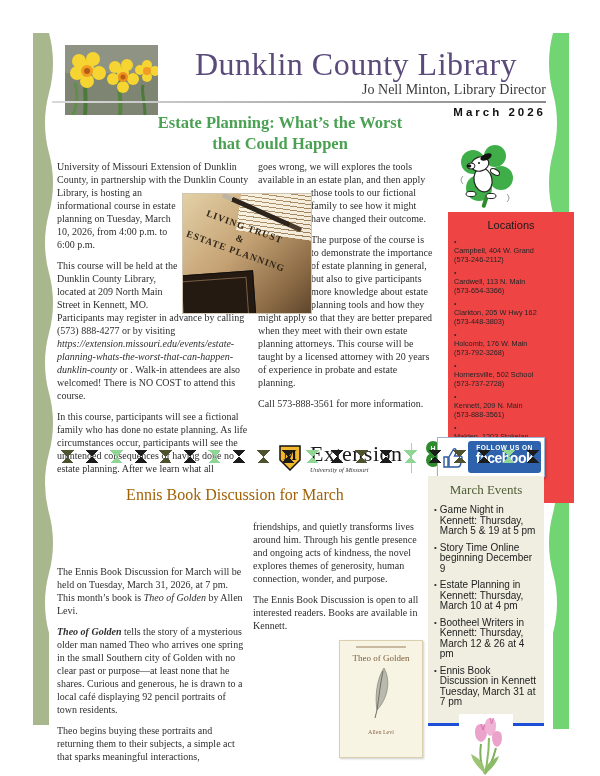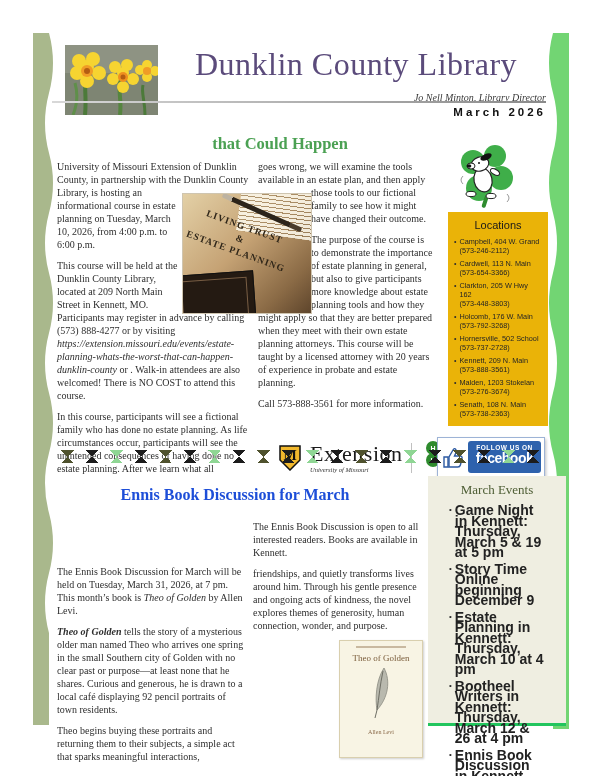--- a/index.html
+++ b/index.html
@@ -7,21 +7,21 @@
         font-family:"Liberation Serif",serif;color:#2e2e2e;}
 
   
   .band{position:absolute;top:33px;}
   .band svg{display:block;}
 
   
   .daffodil{position:absolute;left:65px;top:45px;width:93px;height:70px;overflow:hidden;}
   .masthead-title{position:absolute;left:160px;top:46px;width:392px;text-align:center;
         font-size:32px;color:#5b4b7b;letter-spacing:.5px;}
-  .director{position:absolute;right:54px;top:92px;font-size:10px;color:#3a3a3a;font-style:italic;}
+  .director{position:absolute;right:54px;top:82px;font-size:14px;color:#3a3a3a;}
   .head-rule{position:absolute;left:52px;top:101px;width:494px;height:2px;
         background:linear-gradient(to right,#d8d8d8,#8a8a8a);}
   .issue-date{position:absolute;right:54px;top:106px;font-family:"Liberation Sans",sans-serif;
         font-weight:bold;font-size:11.5px;letter-spacing:3px;color:#111;}
 
   
   .estate-heading{position:absolute;left:120px;top:112px;width:320px;text-align:center;
         font-size:16.5px;font-weight:bold;color:#4ba153;line-height:21px;}
   .col{position:absolute;font-size:10px;line-height:13px;text-align:left;}
   .col p{margin:0 0 8px 0;}
@@ -42,24 +42,24 @@
   .estate-photo .ptext{position:absolute;left:2px;top:26px;width:110px;text-align:center;
         transform:rotate(20deg);font-weight:bold;font-size:9.5px;line-height:13px;
         letter-spacing:1px;color:#2f2619;}
   .estate-photo .book{position:absolute;left:-8px;bottom:-14px;width:78px;height:52px;
         background:#241a12;border:1px solid #111;transform:rotate(-4deg);}
   .estate-photo .book i{position:absolute;left:6px;top:5px;right:6px;bottom:5px;
         border:1px solid #7a5f45;display:block;}
 
   
   .snoopy{position:absolute;left:453px;top:142px;width:64px;height:68px;}
-  .locations{position:absolute;left:448px;top:212px;width:100px;background:#eab308;
-        padding:7px 6px 4px 6px;box-sizing:border-box;font-family:"Liberation Sans",sans-serif;}
+  .locations{position:absolute;left:448px;top:212px;width:126px;background:#ef4444;
+        padding:7px 6px 18px 6px;box-sizing:border-box;font-family:"Liberation Sans",sans-serif;}
   .locations h3{margin:0 0 6px 0;text-align:center;font-size:11px;font-weight:normal;color:#191919;}
-  .loc-item{display:flex;margin:0 0 4px 0;}
+  .loc-item{display:flex;margin:0 0 4px 0;flex-direction:column;}
   .loc-item .b{font-size:7px;margin-right:3px;line-height:9px;}
   .loc-item .t{font-size:7.3px;line-height:9px;color:#252525;}
 
   
   .ext-logo{position:absolute;left:278px;top:438px;display:flex;align-items:center;gap:8px;}
   .ext-word{line-height:1;}
   .ext-word .w{font-size:22px;color:#1b1b1b;letter-spacing:.5px;}
   .ext-word .s{font-size:6.5px;font-style:italic;color:#333;margin-top:2px;}
   .ext-divider{width:1px;height:30px;background:#c0c0c0;}
   .fb-badge{position:absolute;left:437px;top:437px;width:108px;height:40px;background:#fff;
@@ -69,41 +69,41 @@
         font-family:"Liberation Sans",sans-serif;text-align:center;padding-top:3px;box-sizing:border-box;}
   .fb-box .l1{font-size:6.5px;font-weight:bold;letter-spacing:.5px;}
   .fb-box .l2{font-size:14px;font-weight:bold;letter-spacing:-.5px;margin-top:-1px;}
 
   
   .zigzag{position:absolute;left:55px;top:450px;width:490px;height:13px;display:flex;}
   .zigzag span{flex:1;height:13px;}
 
   
   .book-heading{position:absolute;left:80px;top:486px;width:310px;text-align:center;
-        font-size:16px;font-weight:bold;color:#1d4ed8;}
+        font-size:16px;font-weight:normal;color:#a16207;}
   #book-col1{left:57px;top:520px;width:190px;margin-top:45px;}
   #book-col2{left:253px;top:520px;width:170px;}
   .btitle{font-style:italic;}
   .btitle.bold{font-weight:bold;}
   .book-cover{float:right;width:84px;height:118px;margin:0 0 4px 6px;background:#f8f4e4;
         border:1px solid #d9cfae;box-shadow:1px 1px 2px rgba(0,0,0,.2);
         text-align:center;box-sizing:border-box;padding-top:5px;}
   .book-cover .tag{width:50px;height:2px;background:#c9b9a0;margin:0 auto 4px auto;}
   .book-cover .t{font-size:9px;color:#7a5c3a;}
   .book-cover .a{font-size:6px;color:#8a6a4a;margin-top:2px;}
 
   
-  .events{position:absolute;left:428px;top:476px;width:138px;height:250px;background:#efeee1;
-        border-bottom:3px solid #22c55e;box-sizing:border-box;padding:6px 21px;
+  .events{position:absolute;left:428px;top:476px;width:116px;height:250px;background:#efeee1;
+        border-bottom:3px solid #1d4ed8;box-sizing:border-box;padding:6px 6px;
         font-family:"Liberation Sans",sans-serif;}
   .events h3{margin:0 0 7px 0;text-align:center;font-family:"Liberation Serif",serif;
         font-weight:normal;font-size:13px;color:#4e5e35;}
   .ev-item{display:flex;margin-bottom:6px;}
   .ev-item .b{font-size:8px;margin-right:3px;line-height:10.5px;}
-  .ev-item .t{font-size:14px;font-weight:bold;line-height:10.5px;color:#222;}
+  .ev-item .t{font-size:10px;font-weight:normal;line-height:10.5px;color:#222;}
   .tulips{width:54px;height:64px;background:#fff;margin:2px auto 0 auto;}
 </style>
 </head>
 <body>
 
 <div class="page">
 
   <div class="band" style="left:33px;">
     <svg width="22" height="692" viewBox="0 0 22 692" preserveAspectRatio="none">
       <path d="M0 0 L16 0 q8 30 0 60 t0 60 t0 60 t0 60 t0 60 t0 60 t0 60 t0 60 t0 60 t0 60 L16 692 L0 692 Z" fill="#a9b88c"></path>
@@ -147,32 +147,32 @@
       <circle cx="22" cy="26" r="3" fill="#b35d12"></circle>
       <circle cx="58" cy="32" r="2.5" fill="#b35d12"></circle>
     </svg>
   </div>
   <div class="masthead-title">Dunklin County Library</div>
   <div class="director">Jo Nell Minton, Library Director</div>
   <div class="head-rule"></div>
   <div class="issue-date">March 2026</div>
 
   <div class="estate-heading">
-    <br>
+    <span>Estate Planning: What’s the Worst</span><br>
     <span>that Could Happen</span>
   </div>
 
   <div class="col" id="estate-col1">
     <p><span>University of Missouri Extension of Dunklin County, in partnership with the Dunklin </span><span class="spacer-r"></span><span>County Library, is hosting an informational course in estate planning on Tuesday, March 10, 2026, from 4:00 p.m. to 6:00 p.m.</span></p>
     <p><span>This course will be held at the Dunklin County Library, located at 209 North Main Street in Kennett, MO.  Participants may register in advance by calling (573) 888-4277 or by visiting </span><span class="url">https://extension.missouri.edu/events/estate-planning-whats-the-worst-that-can-happen-dunklin-county</span><span> or . Walk-in attendees are also welcomed! There is NO COST to attend this course.</span></p>
     <p>In this course, participants will see a fictional family who has done no estate planning. As life circumstances occur, participants will see the unintended consequences of having done no estate planning. After we learn what all</p>
   </div>
 
   <div class="col" id="estate-col2">
-    <p><span>goes wrong, we will examine the tools available in an estate plan, and then apply </span><span class="spacer-l"></span><span>those tools to our fictional family to see how it might have changed their outcome.</span></p>
+    <p><span>goes wrong, we will explores the tools available in an estate plan, and then apply </span><span class="spacer-l"></span><span>those tools to our fictional family to see how it might have changed their outcome.</span></p>
     <p>The purpose of the course is to demonstrate the importance of estate planning in general, but also to give participants more knowledge about estate planning tools and how they might apply so that they are better prepared when they meet with their own estate planning attorneys. This course will be taught by a licensed attorney with 20 years of experience in probate and estate planning.</p>
     <p>Call 573-888-3561 for more information.</p>
   </div>
 
   <div class="estate-photo">
     <div class="paper"></div>
     <div class="pen"></div>
     <div class="ptext">
       <span>LIVING TRUST</span><br>
       <span>&amp;</span><br>
@@ -306,22 +306,22 @@
 
   <div class="book-heading">Ennis Book Discussion for March</div>
 
   <div class="col" id="book-col1">
     <p><span>The Ennis Book Discussion for March will be held on Tuesday, March 31, 2026, at 7 pm.  This month’s book is </span><span class="btitle">Theo of Golden</span><span> by Allen Levi.</span></p>
     <p><span class="btitle bold">Theo of Golden</span><span> tells the story of a mysterious older man named Theo who arrives one spring in the small Southern city of Golden with no clear past or purpose—at least none that he shares. Curious and generous, he is drawn to a local café displaying 92 pencil portraits of town residents.</span></p>
     <p>Theo begins buying these portraits and returning them to their subjects, a simple act that sparks meaningful interactions,</p>
   </div>
 
   <div class="col" id="book-col2">
+    <p>friendships, and quietly transforms lives around him. Through his gentle presence and ongoing acts of kindness, the novel explores themes of generosity, human connection, wonder, and purpose.</p>
     <p>The Ennis Book Discussion is open to all interested readers.  Books are available in Kennett.</p>
-    <p>friendships, and quietly transforms lives around him. Through his gentle presence and ongoing acts of kindness, the novel explores themes of generosity, human connection, wonder, and purpose.</p>
     <div class="book-cover">
       <div class="tag"></div>
       <div class="t">Theo of Golden</div>
       <svg width="34" height="56" viewBox="0 0 34 56">
         <path d="M20 3 C27 16 24 33 13 45 C11 34 12 15 20 3 Z" fill="#b9b9ae" stroke="#8a8a80" stroke-width="0.8"></path>
         <path d="M19 6 C16 20 15 32 13 45 L11 53" stroke="#6e6e64" stroke-width="1" fill="none"></path>
       </svg>
       <div class="a">Allen Levi</div>
     </div>
   </div>

